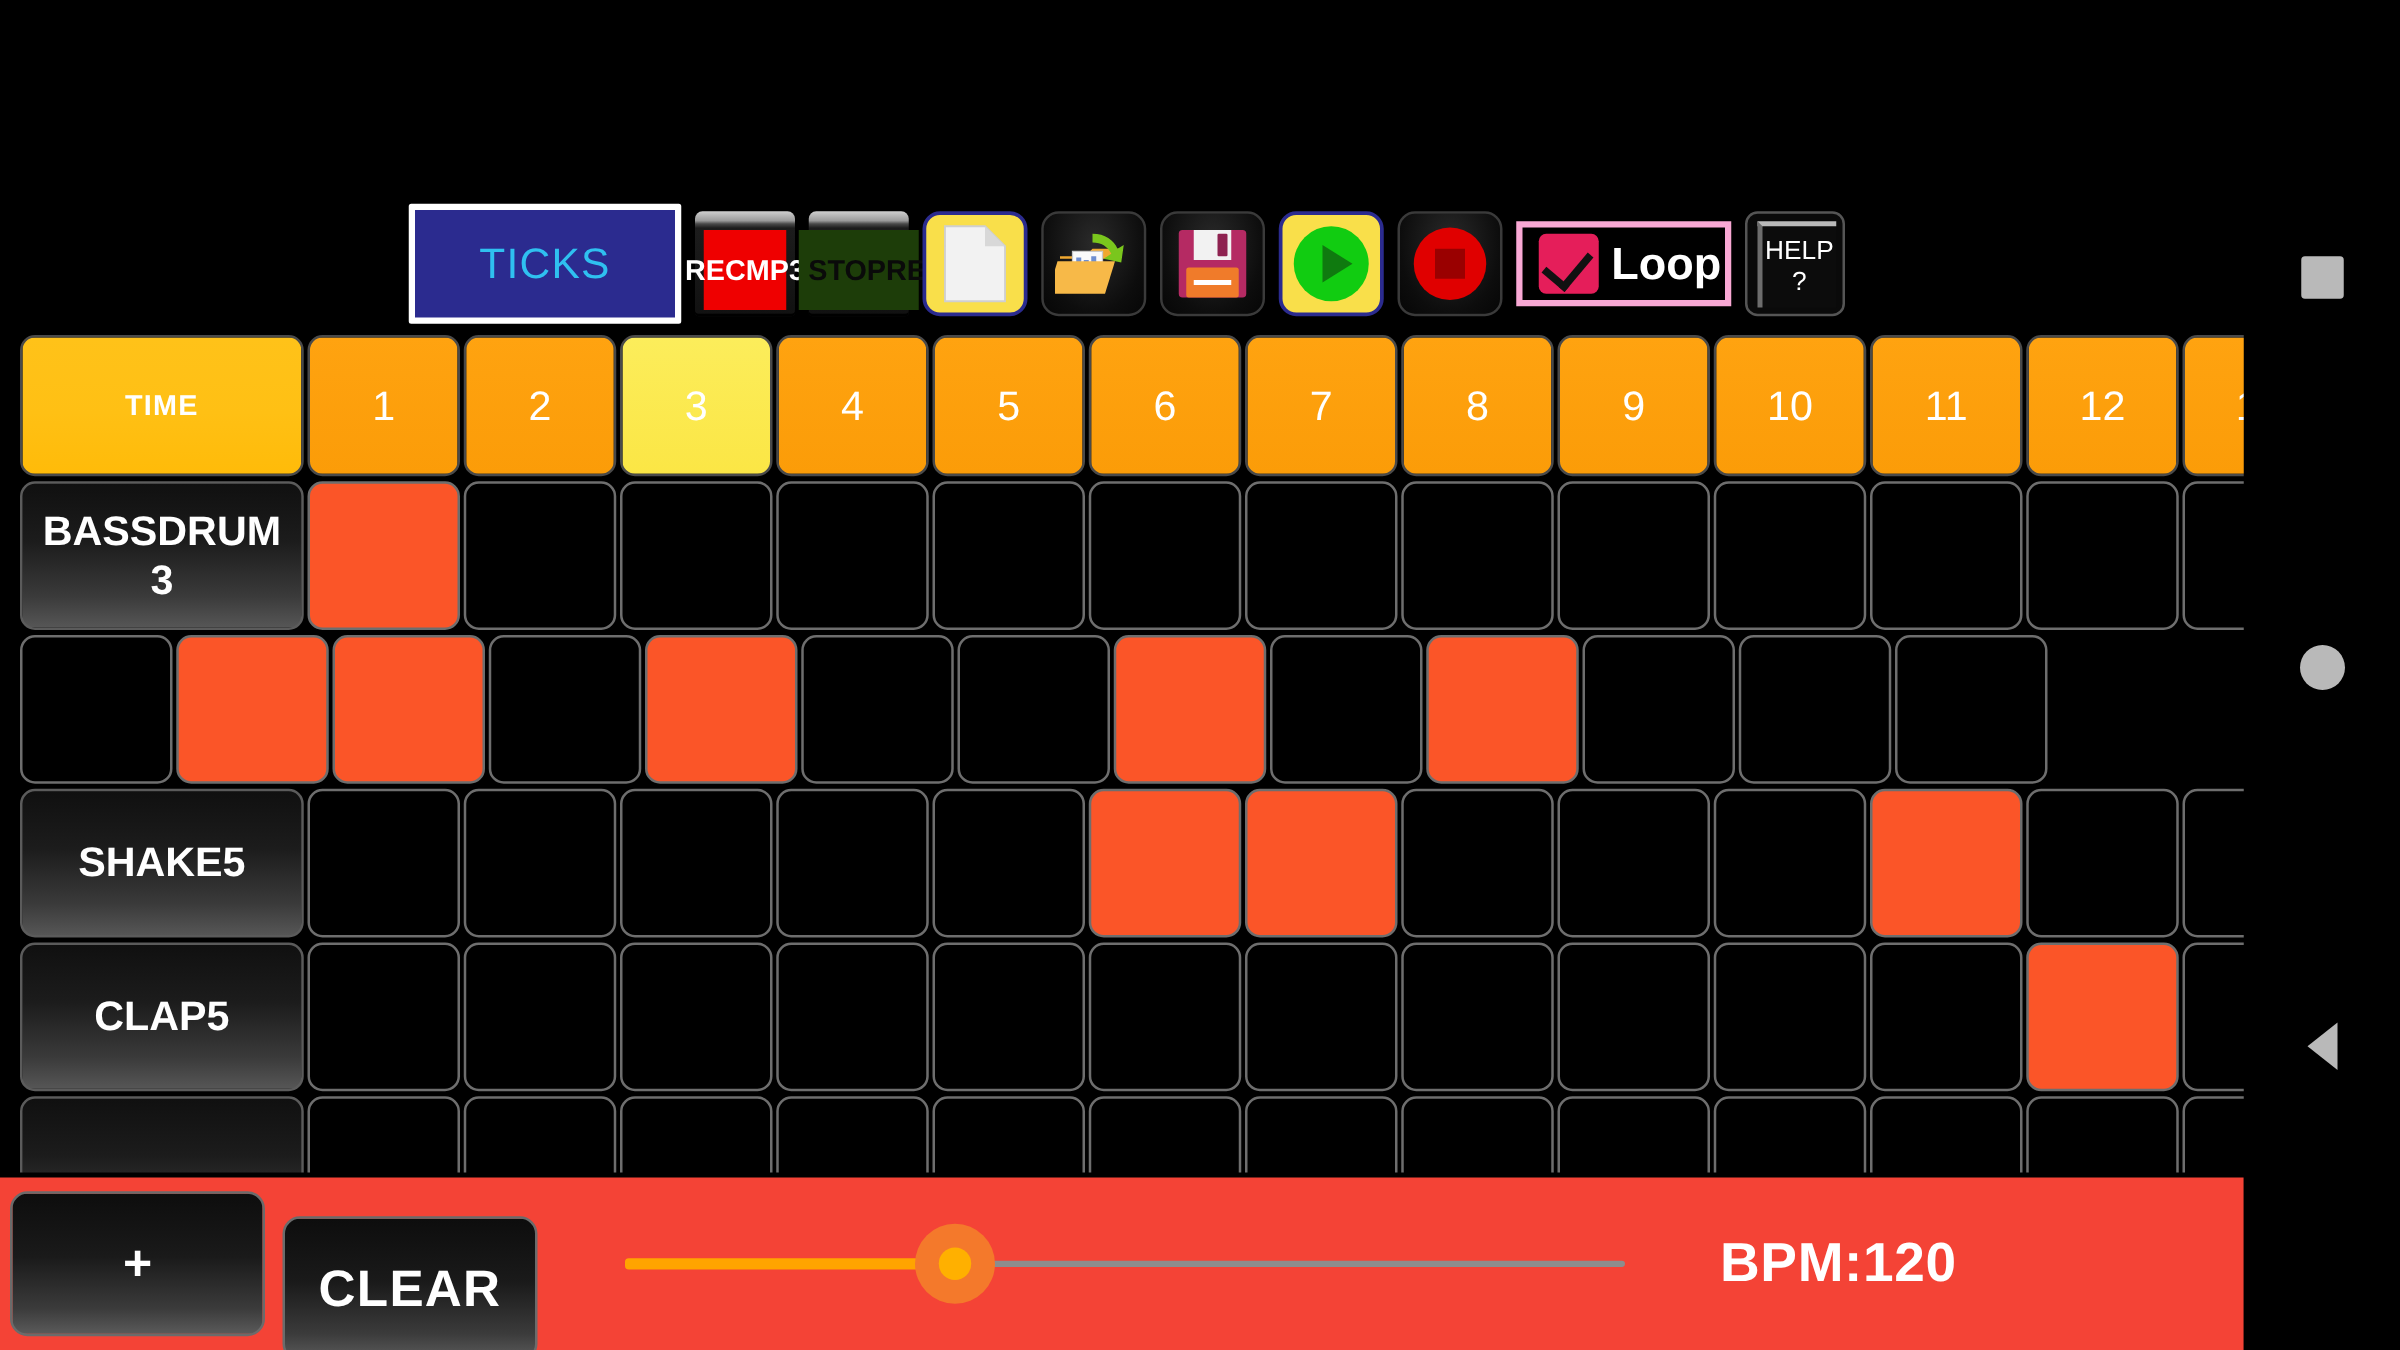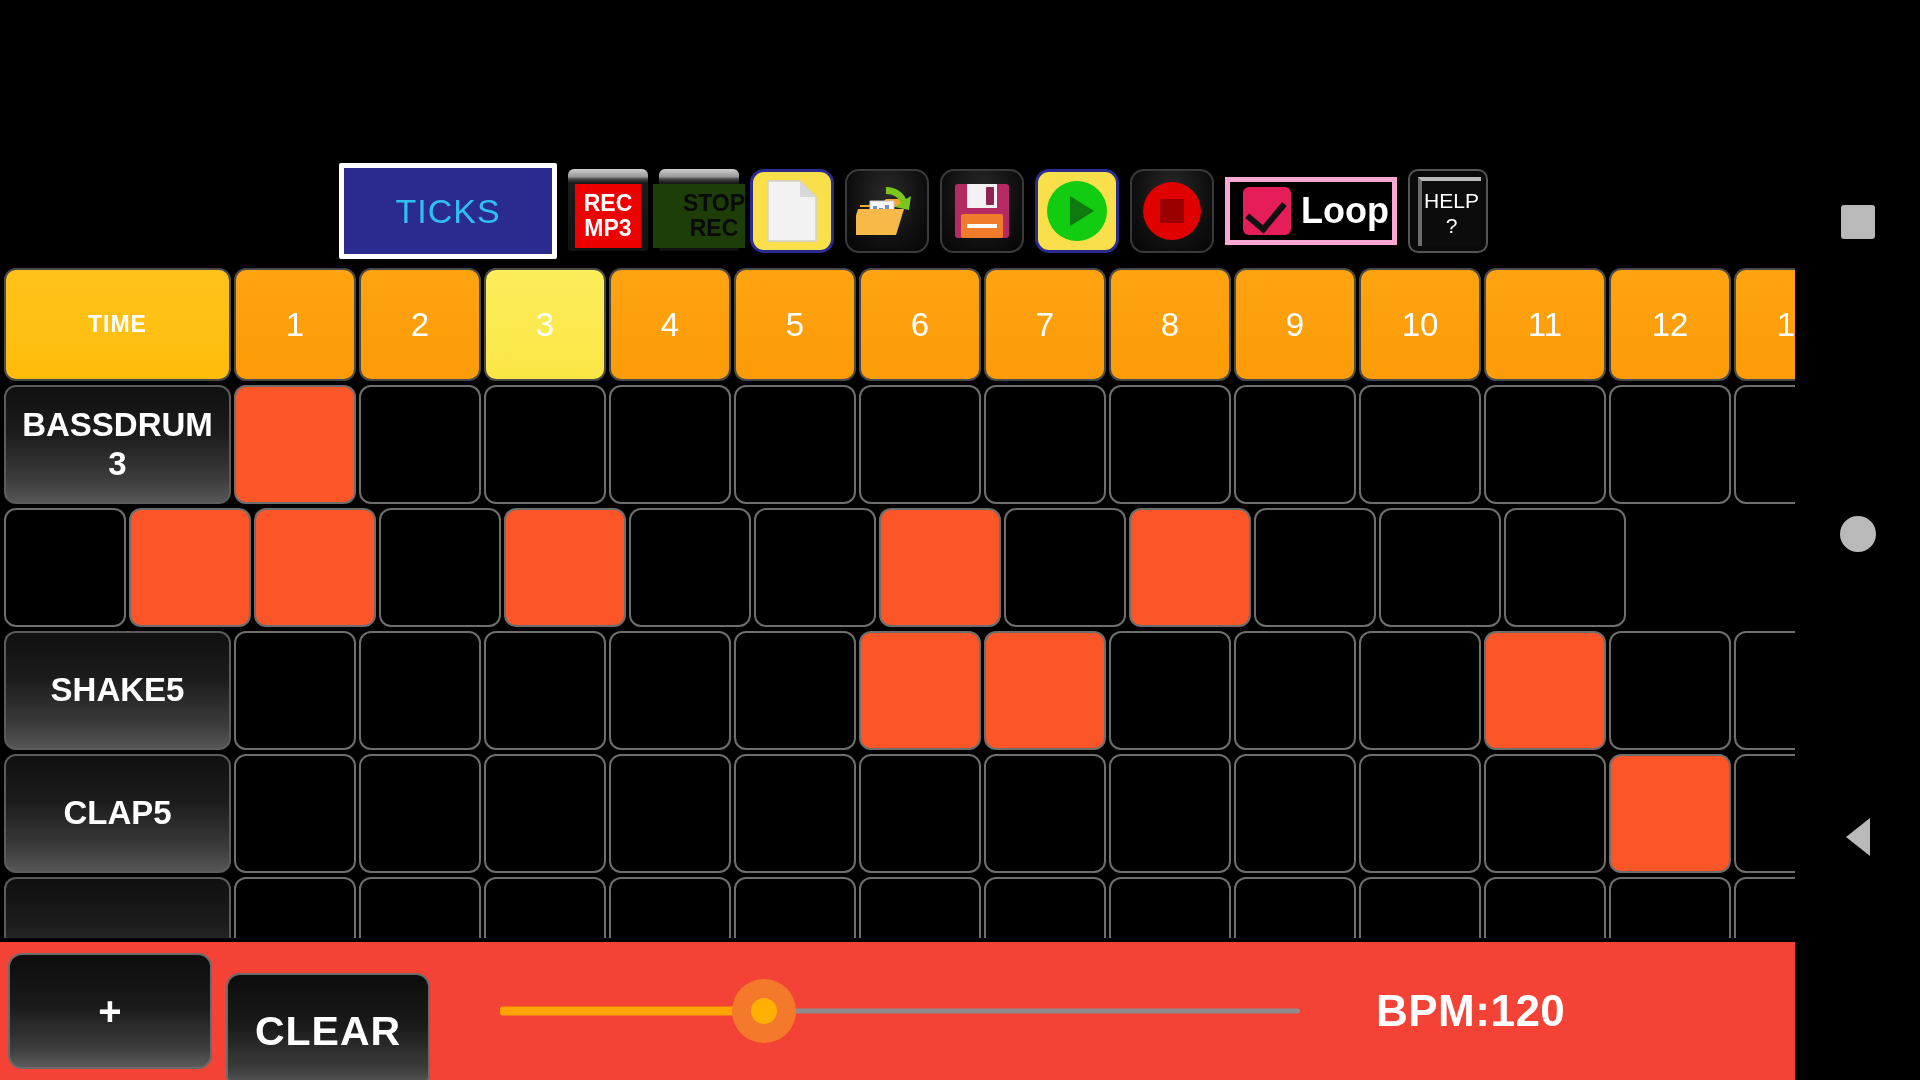--- a/index.html
+++ b/index.html
@@ -15,21 +15,21 @@
   #app {
     position: relative;
     width: 1920px;
     height: 1080px;
     background: #000000;
   }
 
   
   .toolbar {
     position: absolute;
-    left: 16px;
+    left: 4px;
     top: 158px;
     width: 1795px;
     height: 106px;
     display: flex;
     align-items: center;
     justify-content: center;
     gap: 11px;
   }
 
   .tb-btn {
@@ -63,21 +63,21 @@
     box-shadow: inset 0 -2px 0 #000;
     padding-top: 10px;
     display: flex;
     align-items: center;
     justify-content: center;
   }
   .key3d .face {
     width: 66px;
     height: 64px;
     display: flex;
-    flex-direction: column;
+    flex-direction: row;
     align-items: center;
     justify-content: center;
     line-height: 1.08;
     font-weight: bold;
     font-size: 23px;
   }
   .face-red { background: #ef0000; color: #ffffff; }
   .face-green { background: #1d3d09; color: #0a0a0a; padding-left: 30px; }
 
   
@@ -158,21 +158,21 @@
     color: #ffffff;
     font-weight: normal;
     font-size: 21px;
     line-height: 1.15;
     box-sizing: border-box;
   }
 
   
   .grid {
     position: absolute;
-    left: 4px;
+    left: 16px;
     top: 268px;
     width: 1795px;
     height: 670px;
     overflow: hidden;
   }
 
   .grid-row {
     display: flex;
     gap: 3px;
     margin-bottom: 4px;

